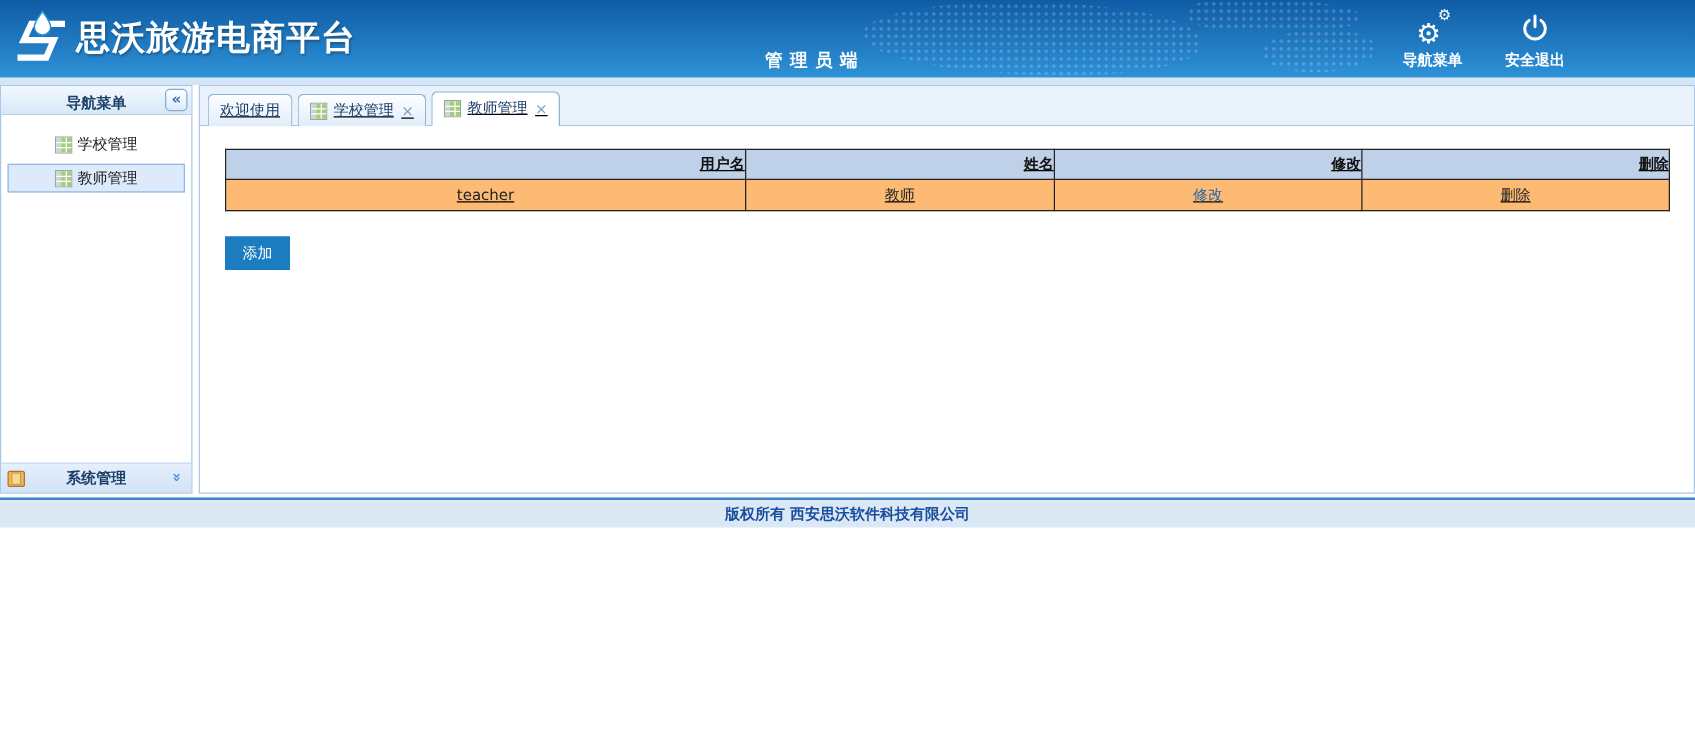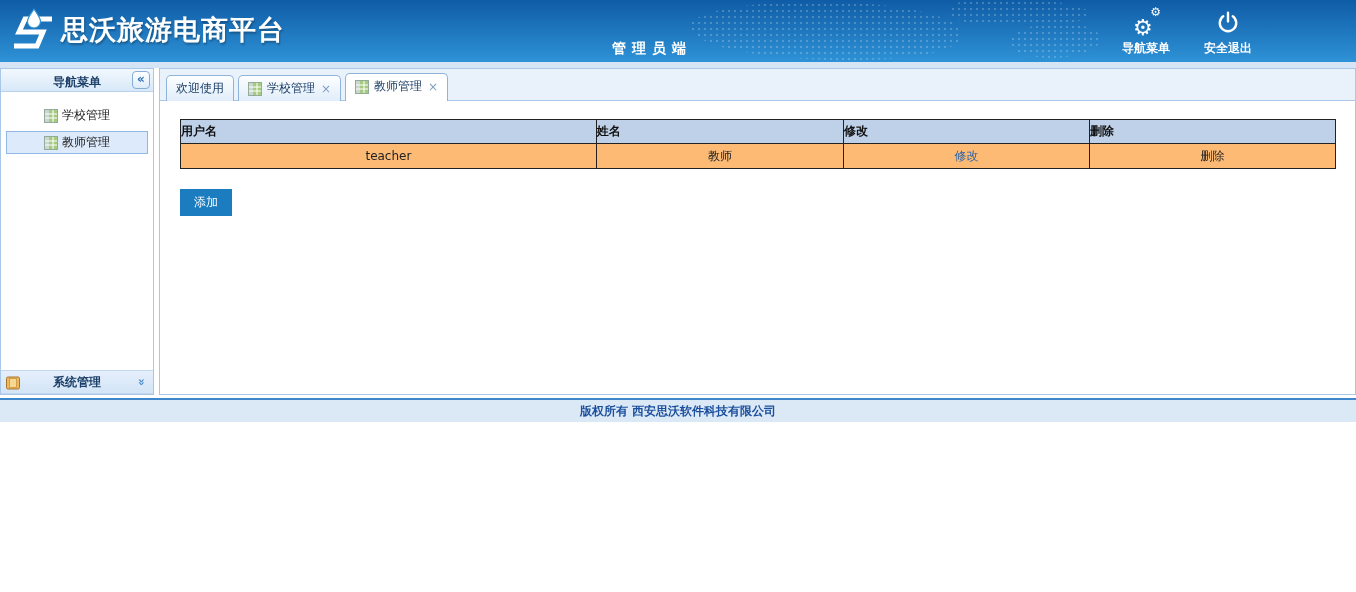--- a/index.html
+++ b/index.html
@@ -36,29 +36,29 @@
   .group-header.bottom { border-top:1px solid #c2d7ee; }
   .group-header .folder { position:absolute; left:4px; top:4px; }
   .chev { position:absolute; right:8px; color:#4d8fd0; font-size:12px; font-weight:bold; display:inline-block; }
   .chev-up { transform:rotate(90deg); }
   .chev-down { transform:rotate(-90deg); }
   .group-items { padding:12px 0 8px; display:flex; flex-direction:column; gap:4px; }
   .nav-item { height:23px; margin:0 5px; display:flex; align-items:center; justify-content:center; gap:4px; font-size:12px; color:#222; border:1px solid transparent; cursor:pointer; }
   .nav-item.selected { background:#dceafc; border-color:#8fb8e4; }
   .sidebar-fill { flex:1; }
 
-  .main-panel { flex:1; margin-left:5px; border:1px solid #a9c7e8; background:#fff; display:flex; flex-direction:column; min-width:0; }
+  .main-panel { flex:1; margin-left:5px; border:1px solid #a9c7e8; background:#fff; display:flex; flex-direction:column; min-width:0;text-decoration:underline; }
   .tabstrip { flex:0 0 28px; background:#e9f1fb; box-shadow:inset 0 -1px 0 #a9c7e8; padding:4px 6px 0; display:flex; align-items:flex-end; gap:4px; }
   .tab { display:flex; align-items:center; gap:5px; padding:4px 9px; border:1px solid #8fb4dc; border-bottom:none; border-radius:5px 5px 0 0; background:linear-gradient(#fdfeff,#e0edfa); font-size:12px; color:#1c3f68; cursor:pointer; white-space:nowrap; }
   .tab.active { background:#fff; padding-bottom:6px; }
   .tab .close { color:#7f9dc4; font-size:12px; line-height:10px; margin-left:1px; cursor:pointer; }
 
   .content { flex:1; padding:18px 20px; overflow:hidden; }
   table.data { border-collapse:collapse; width:1156px; font-size:12px; table-layout:fixed; }
-  table.data th { background:#bfd1e8; border:1px solid #222; height:24px; font-weight:bold; color:#111; text-align:left; }
+  table.data th { background:#bfd1e8; border:1px solid #222; height:24px; font-weight:bold; color:#111; text-align:right; }
   table.data td { border:1px solid #222; height:25px; text-align:center; color:#222; background:#fdba74; }
   .link-edit { color:#2e64a8; cursor:pointer; text-decoration:none; }
   .link-delete { color:#222; cursor:pointer; text-decoration:none; }
   .add-btn { margin-top:20px; display:inline-block; background:#1b7cc0; color:#fff; border:none; font-size:12px; font-family:inherit; padding:5px 14px; cursor:pointer; }
 
   
   .footer { flex:0 0 24px; height:24px; background:#dbe8f6; border-top:2px solid #3f87cc; display:flex; align-items:center; justify-content:center; font-size:12px; font-weight:bold; color:#1b4f9e; }
 
   .grid-ico { flex:0 0 auto; display:block; }
 </style>

